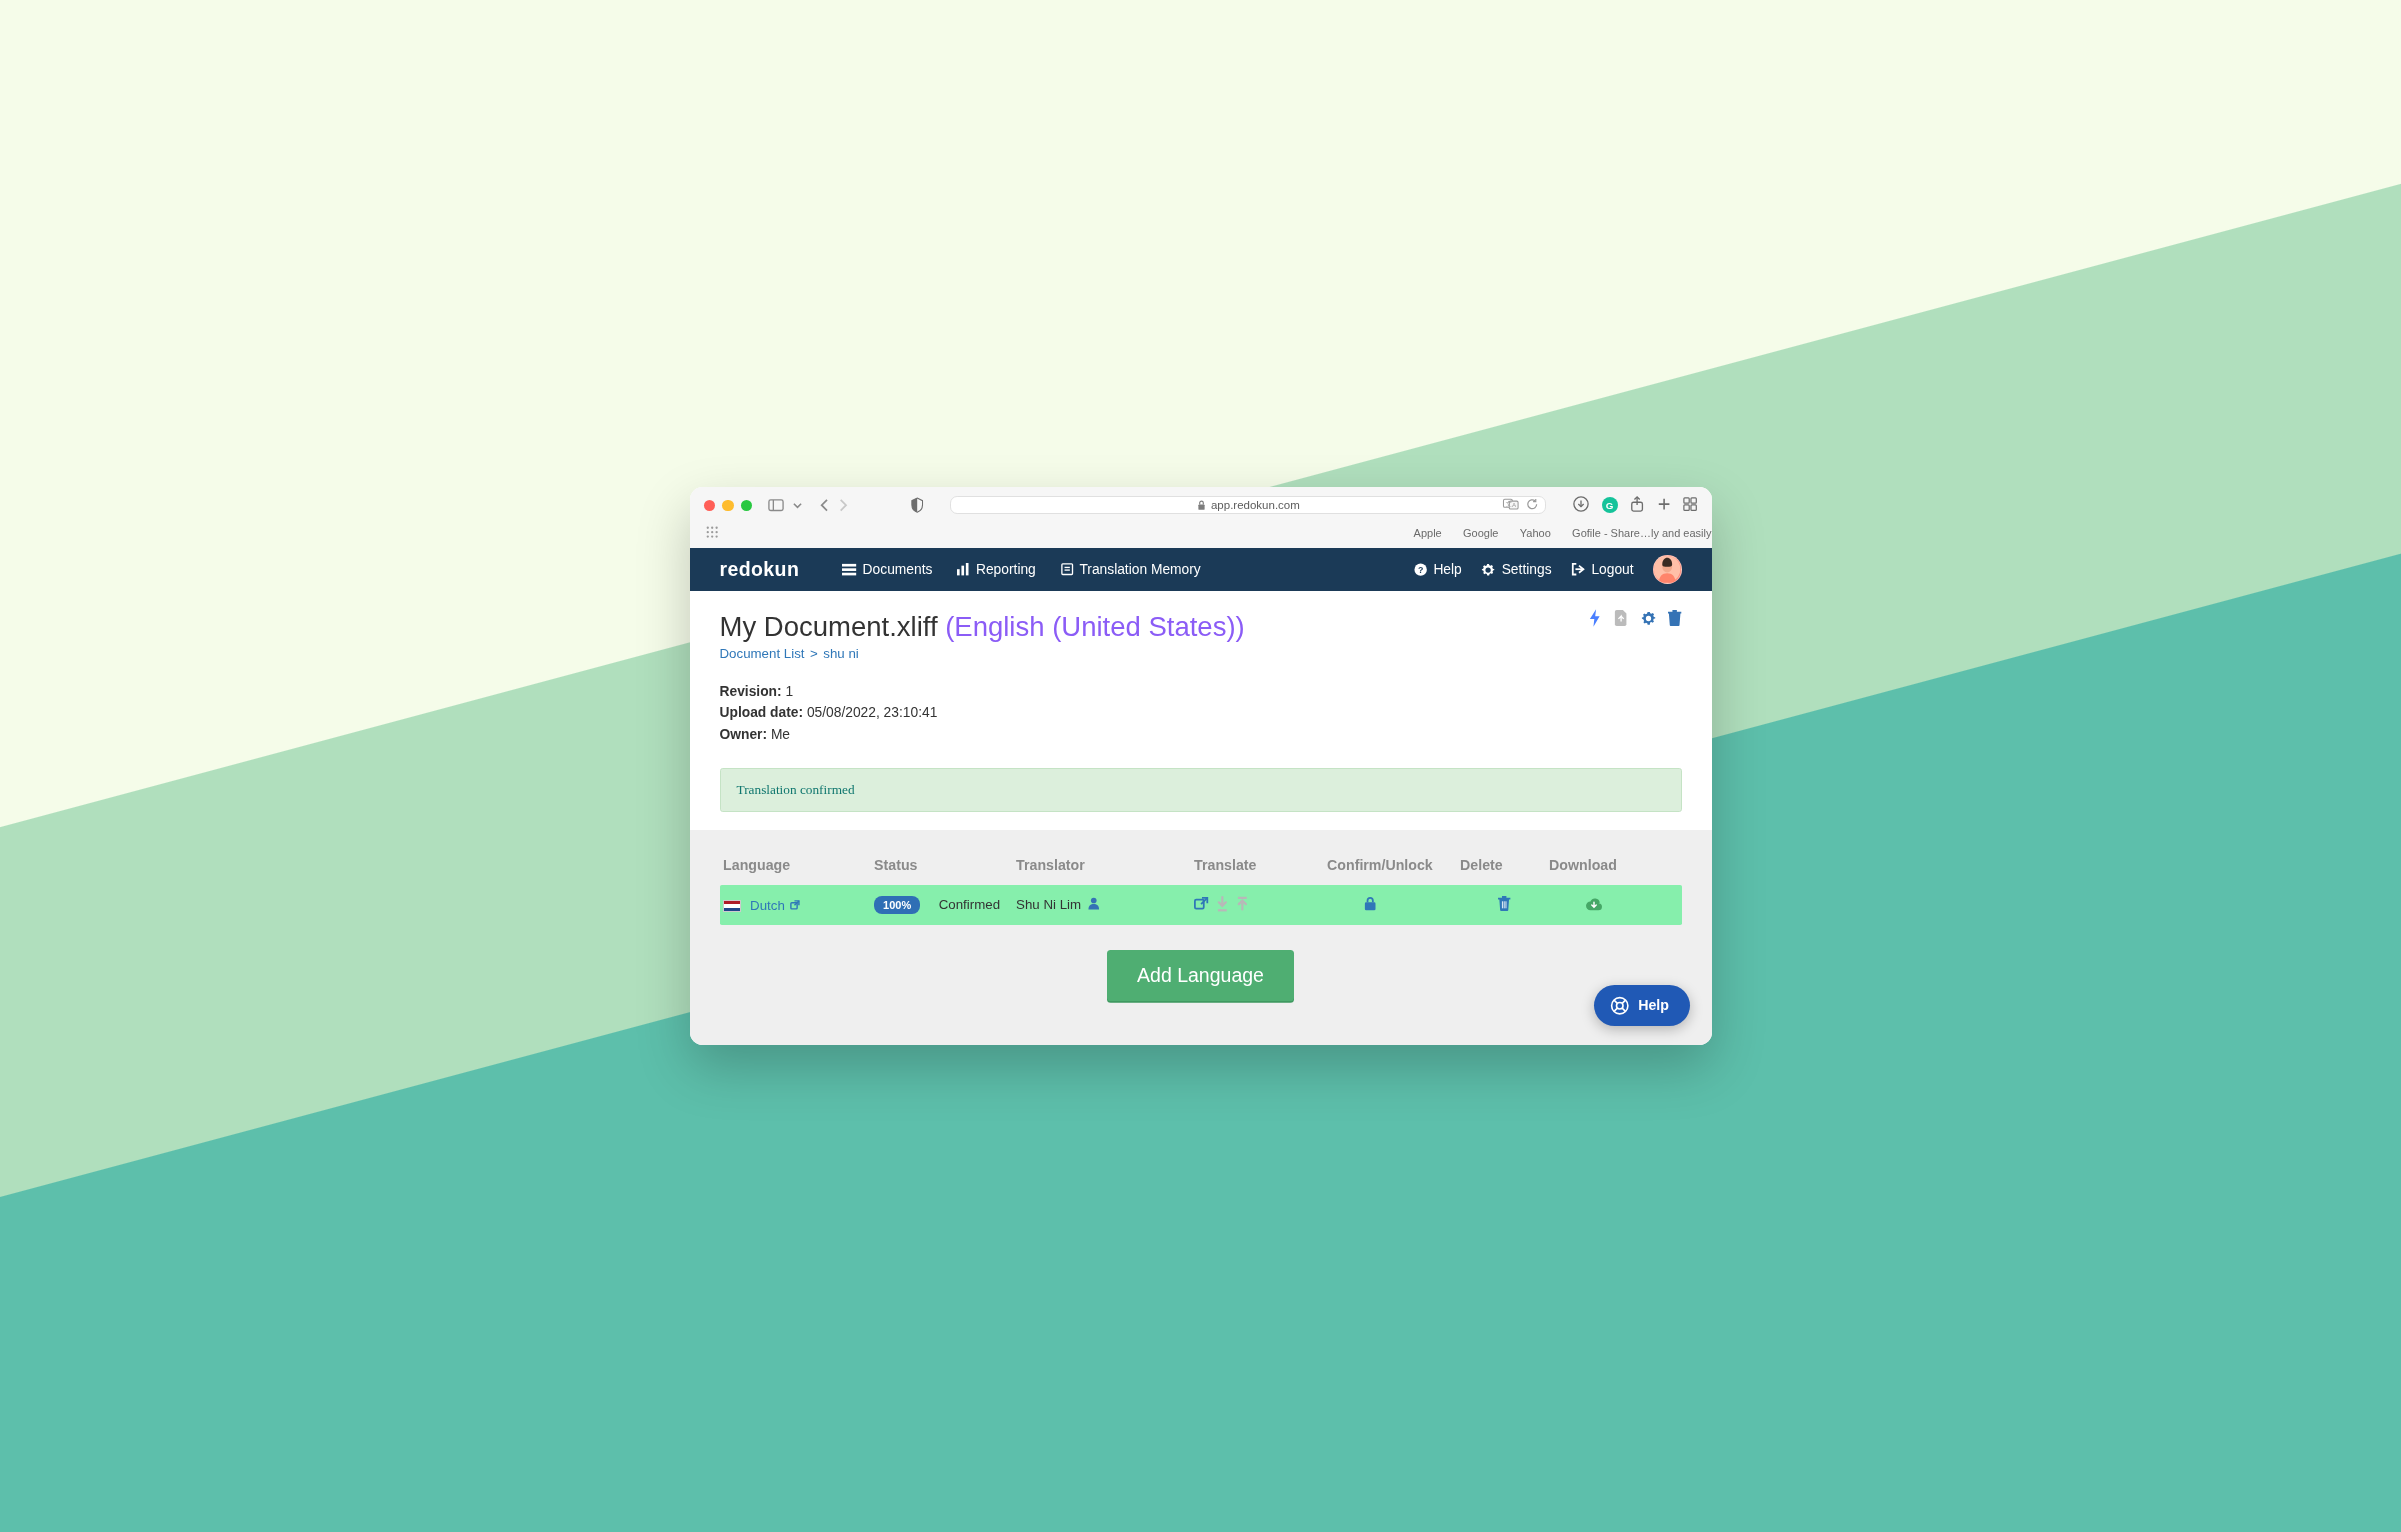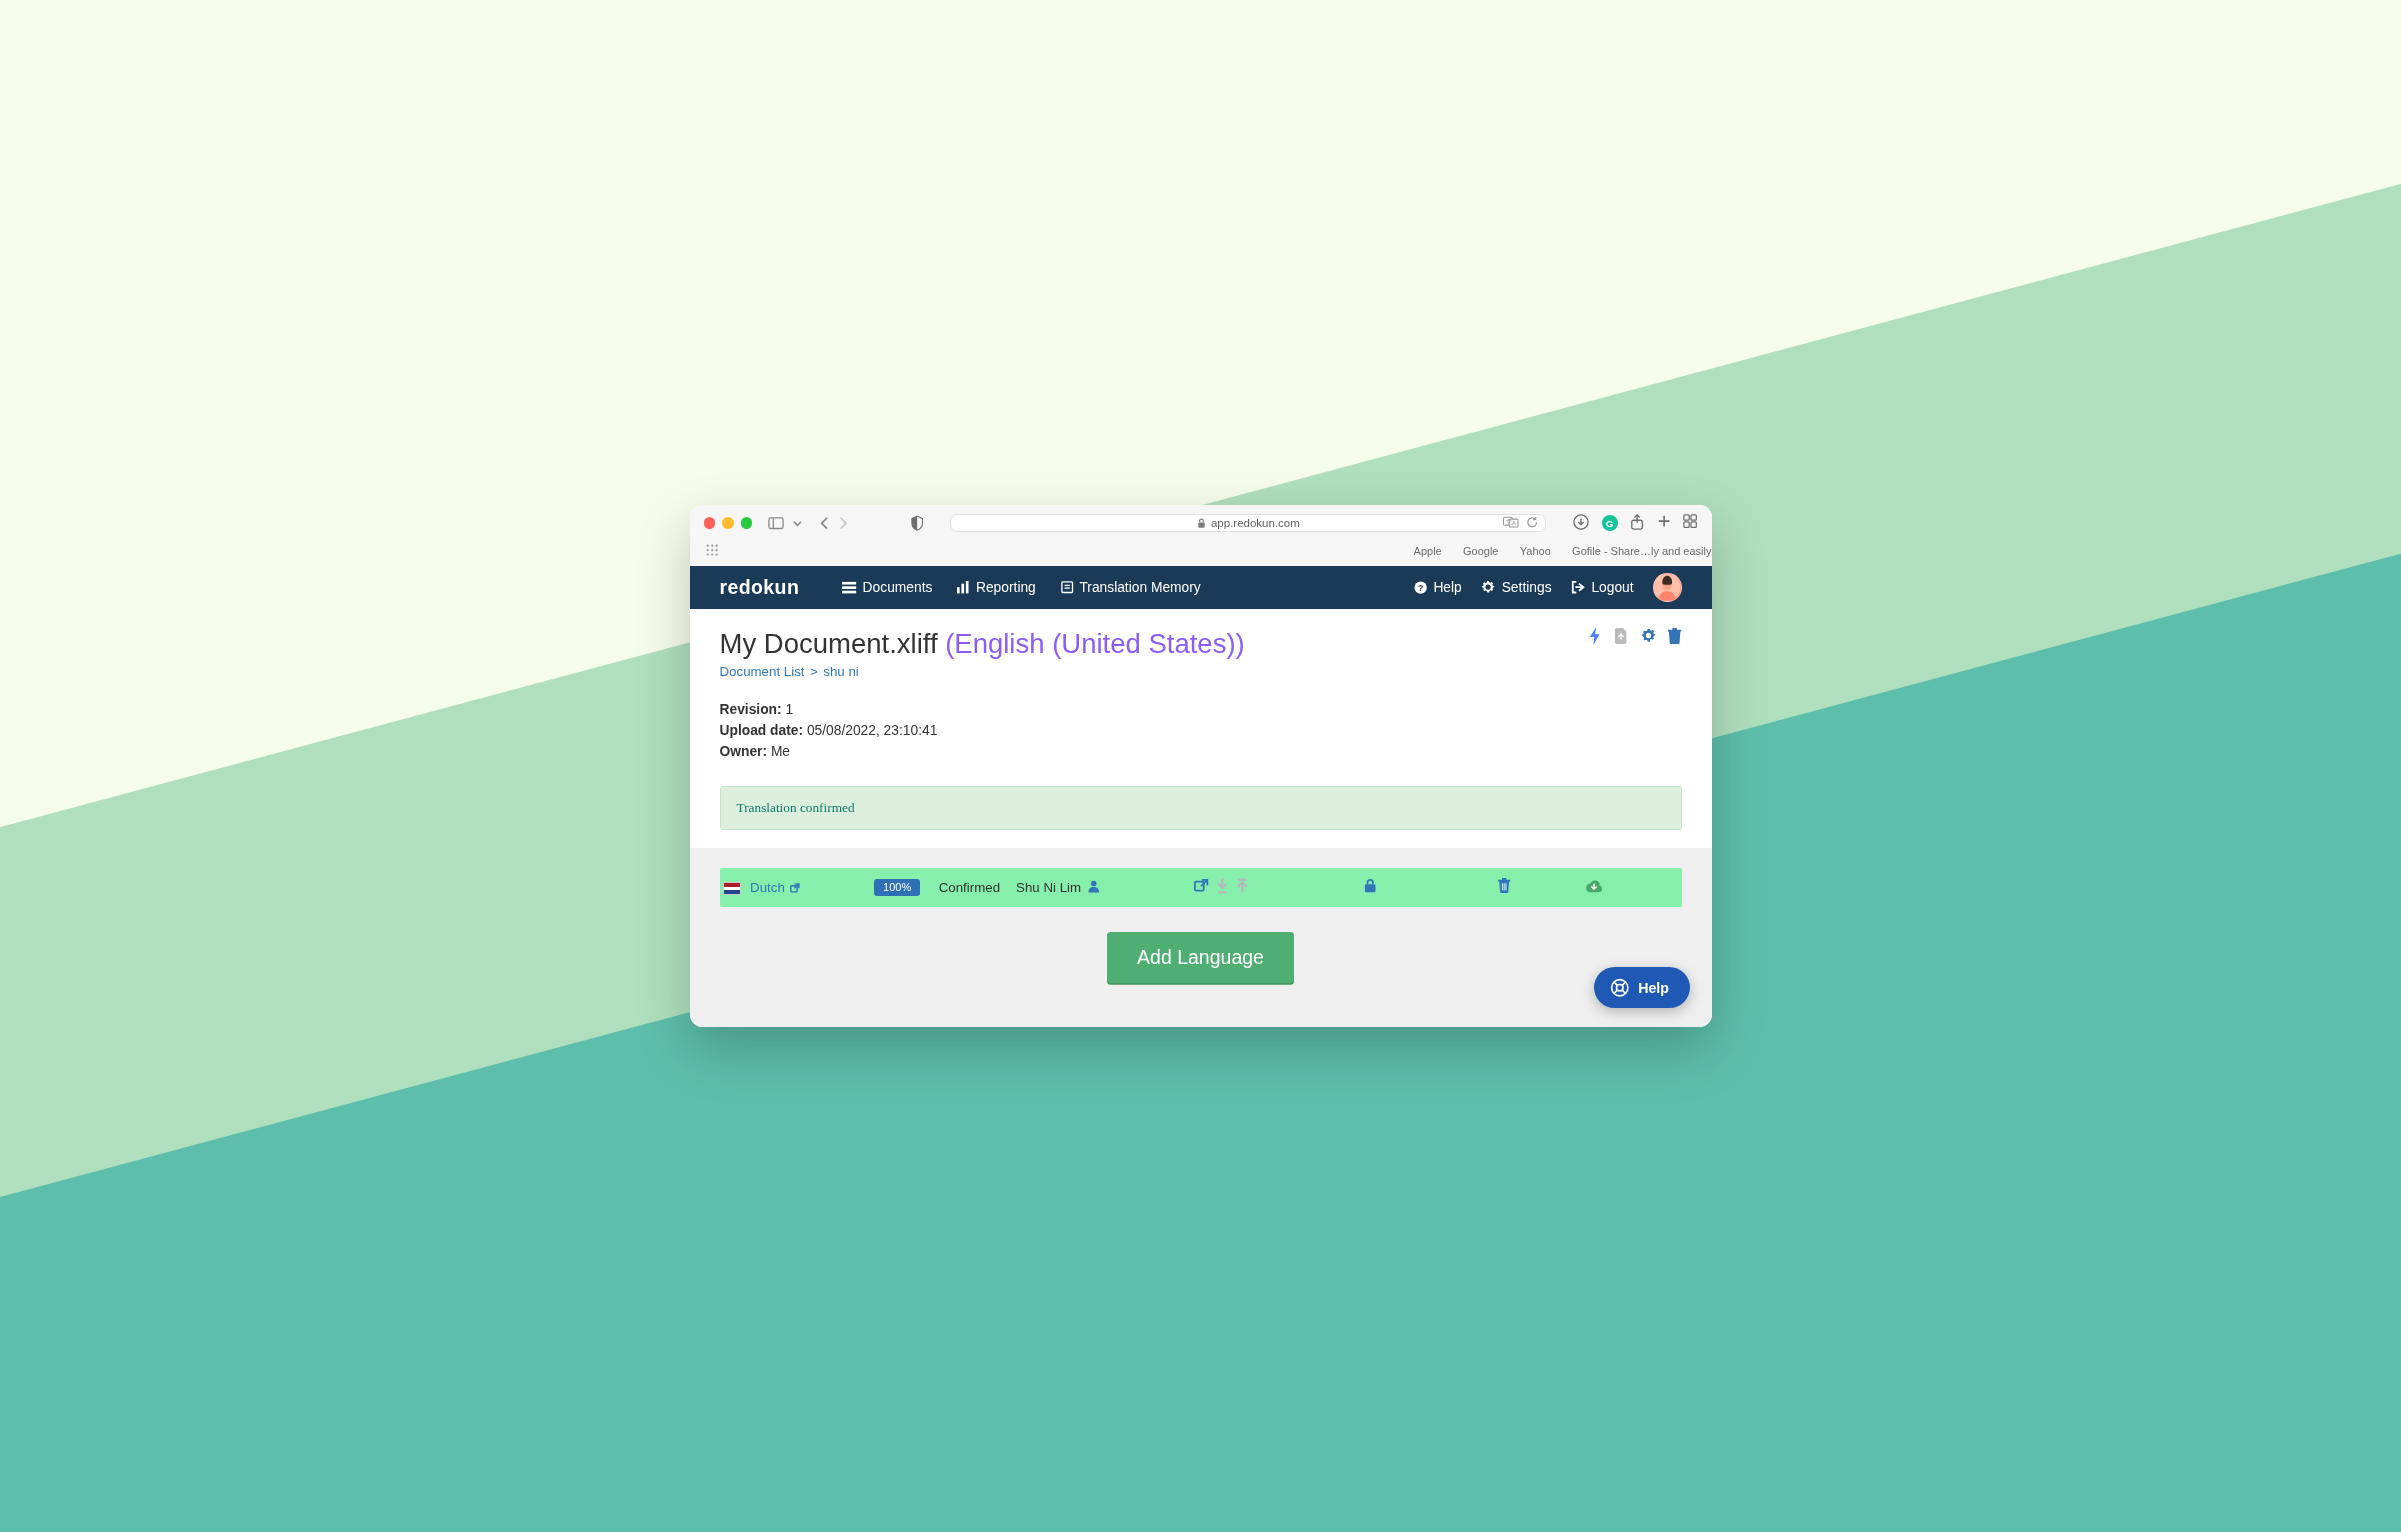--- a/index.html
+++ b/index.html
@@ -80,21 +80,21 @@
   .table { width:100%; }
   .thead, .trow { display:grid; grid-template-columns: 151px 142px 178px 133px 133px 89px 89px; align-items:center; }
   .thead { color:#8a8a8a; font-size:14.2px; font-weight:600; padding: 7.1px 3.6px 12.4px 3.6px; }
   .trow { background:#86efac; padding:10.7px 3.6px; font-size:13.3px; color:#333; border-radius:1.8px; }
   .flag { width:18px;height:12.4px; display:inline-block; vertical-align:middle; margin-right:5.3px;
     background: linear-gradient(to bottom, #ae1c28 0%, #ae1c28 33%, #fff 33%, #fff 66%, #21468b 66%, #21468b 100%);
     border:0.9px solid #ccc;
   }
   .lang-link { color:#2f77b8; cursor:pointer; }
   .ext-sm { font-size:10.7px; color:#2f77b8; margin-left:1.8px; vertical-align:middle; }
-  .badge { background:#2f6fb5; color:#fff; font-size:11px; padding:2.7px 9px; border-radius:3px; font-weight:400; display:inline-block;}
+  .badge { background:#2f6fb5; color:#fff; font-size:11px; padding:2.7px 9px; border-radius:8px; font-weight:700; display:inline-block;}
   .user-ic { color:#3573b5; margin-left:3.6px; }
   .cell-icons { display:flex; gap:9px; align-items:center; }
   .ic-blue { color:#2f77b8; cursor:pointer; }
   .ic-grey { color:#b8b8b8; cursor:default; }
   .ic-green { color:#46a766; cursor:pointer; }
   .center { display:flex; justify-content:center; }
   .confirm-cell { justify-content:flex-start; padding-left:37px; }
   .add-btn {
     display:block; margin: 25px auto 12px auto;
     background:#4fae72; color:#fff; font-size:19.5px;
@@ -333,20 +333,29 @@
       </div>
     </div>
 
     <div class="alert">
       <span>Translation confirmed</span>
     </div>
   </div>
 
   <div class="table-wrap">
     <div class="table">
+      <div class="thead">
+        <div>Language</div>
+        <div>Status</div>
+        <div>Translator</div>
+        <div>Translate</div>
+        <div>Confirm/Unlock</div>
+        <div>Delete</div>
+        <div>Download</div>
+      </div>
       <div class="trow">
         <div>
           <span class="flag"></span>
           <span class="lang-link">
             <span>Dutch</span>
             <span class="ext-sm">
               <svg width="9.8" height="9.8" fill="none" stroke="currentColor" stroke-width="1.6" viewBox="0 0 11 11">
                   <rect x="1" y="3" width="7" height="7" rx="1"></rect>
                   <polyline points="5,1 10,1 10,6"></polyline>
                   <line x1="10" y1="1" x2="5" y2="6"></line>

